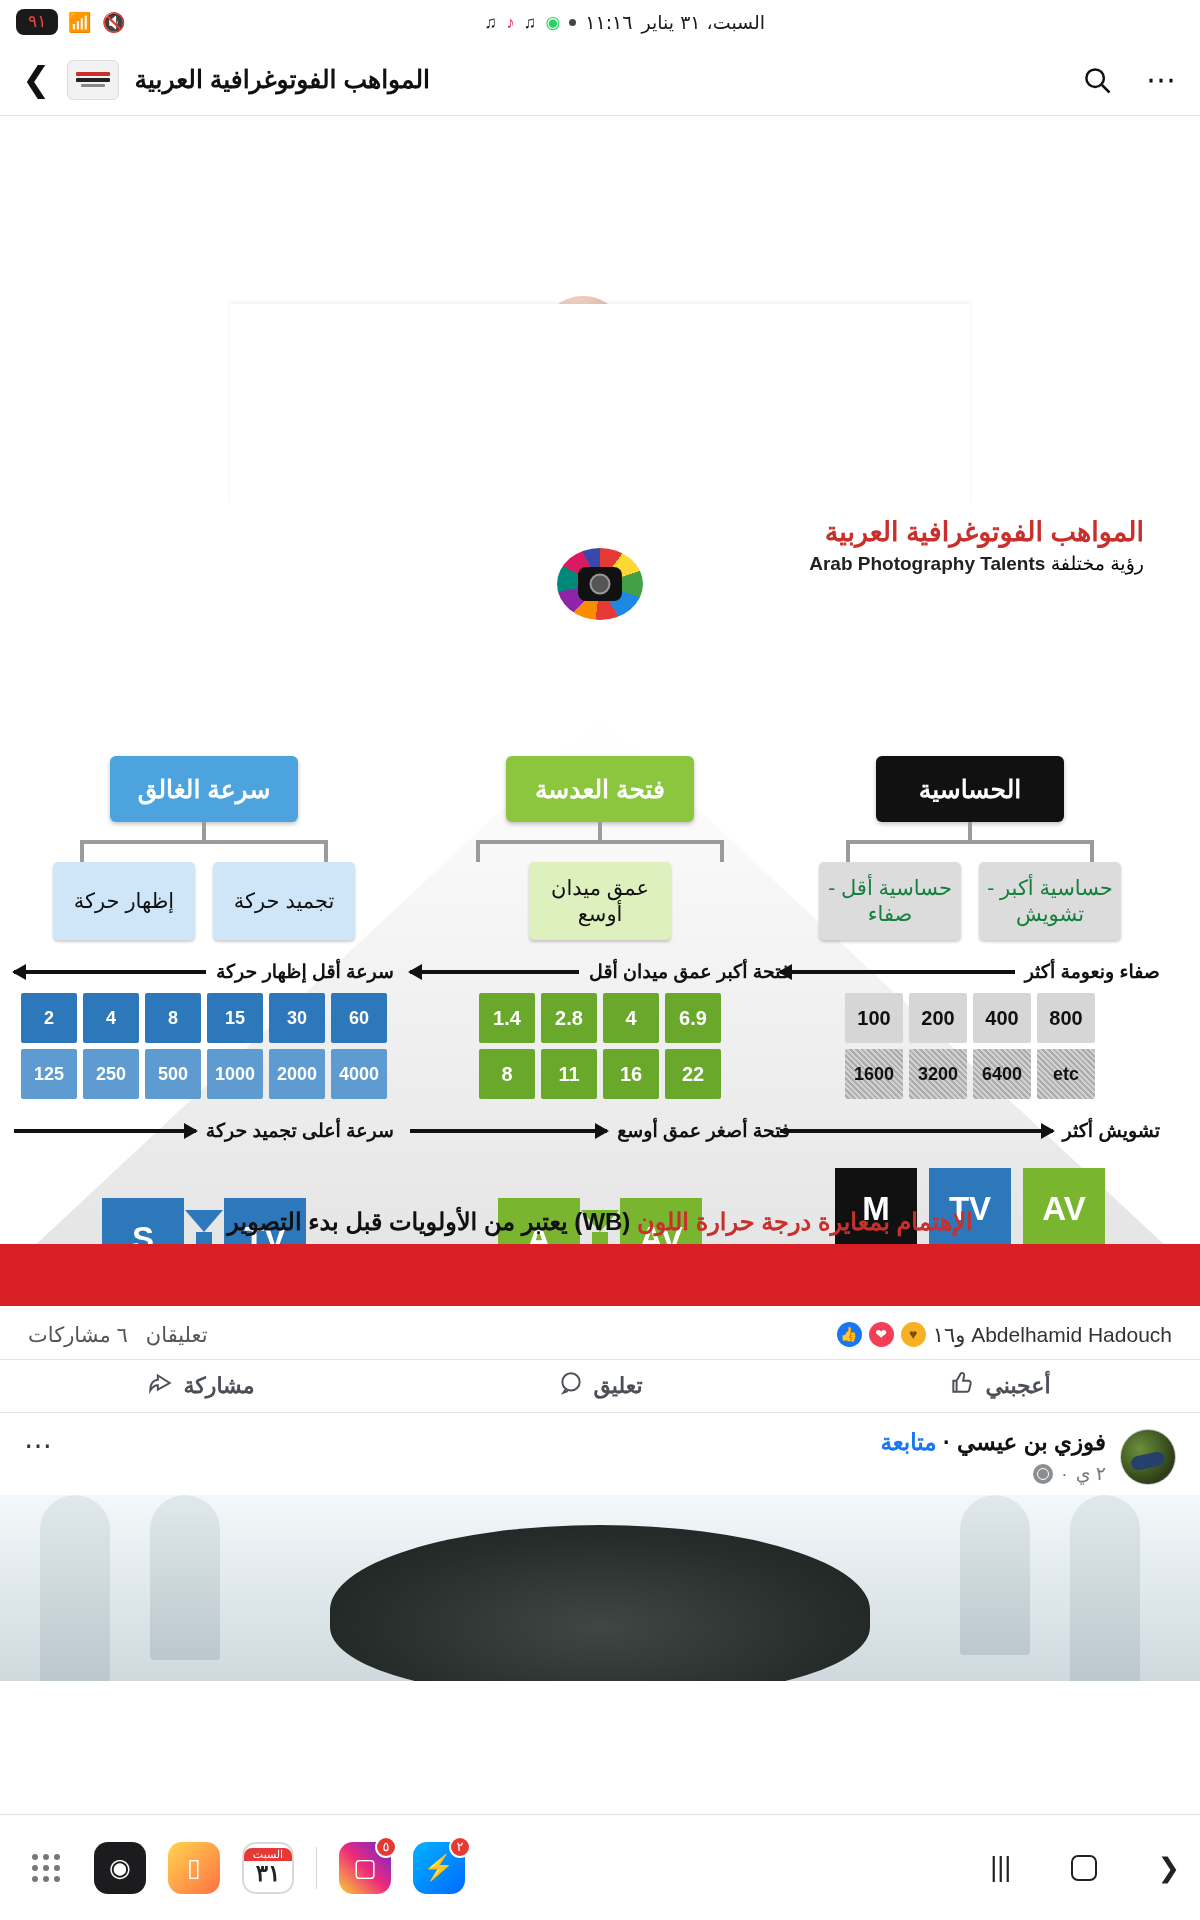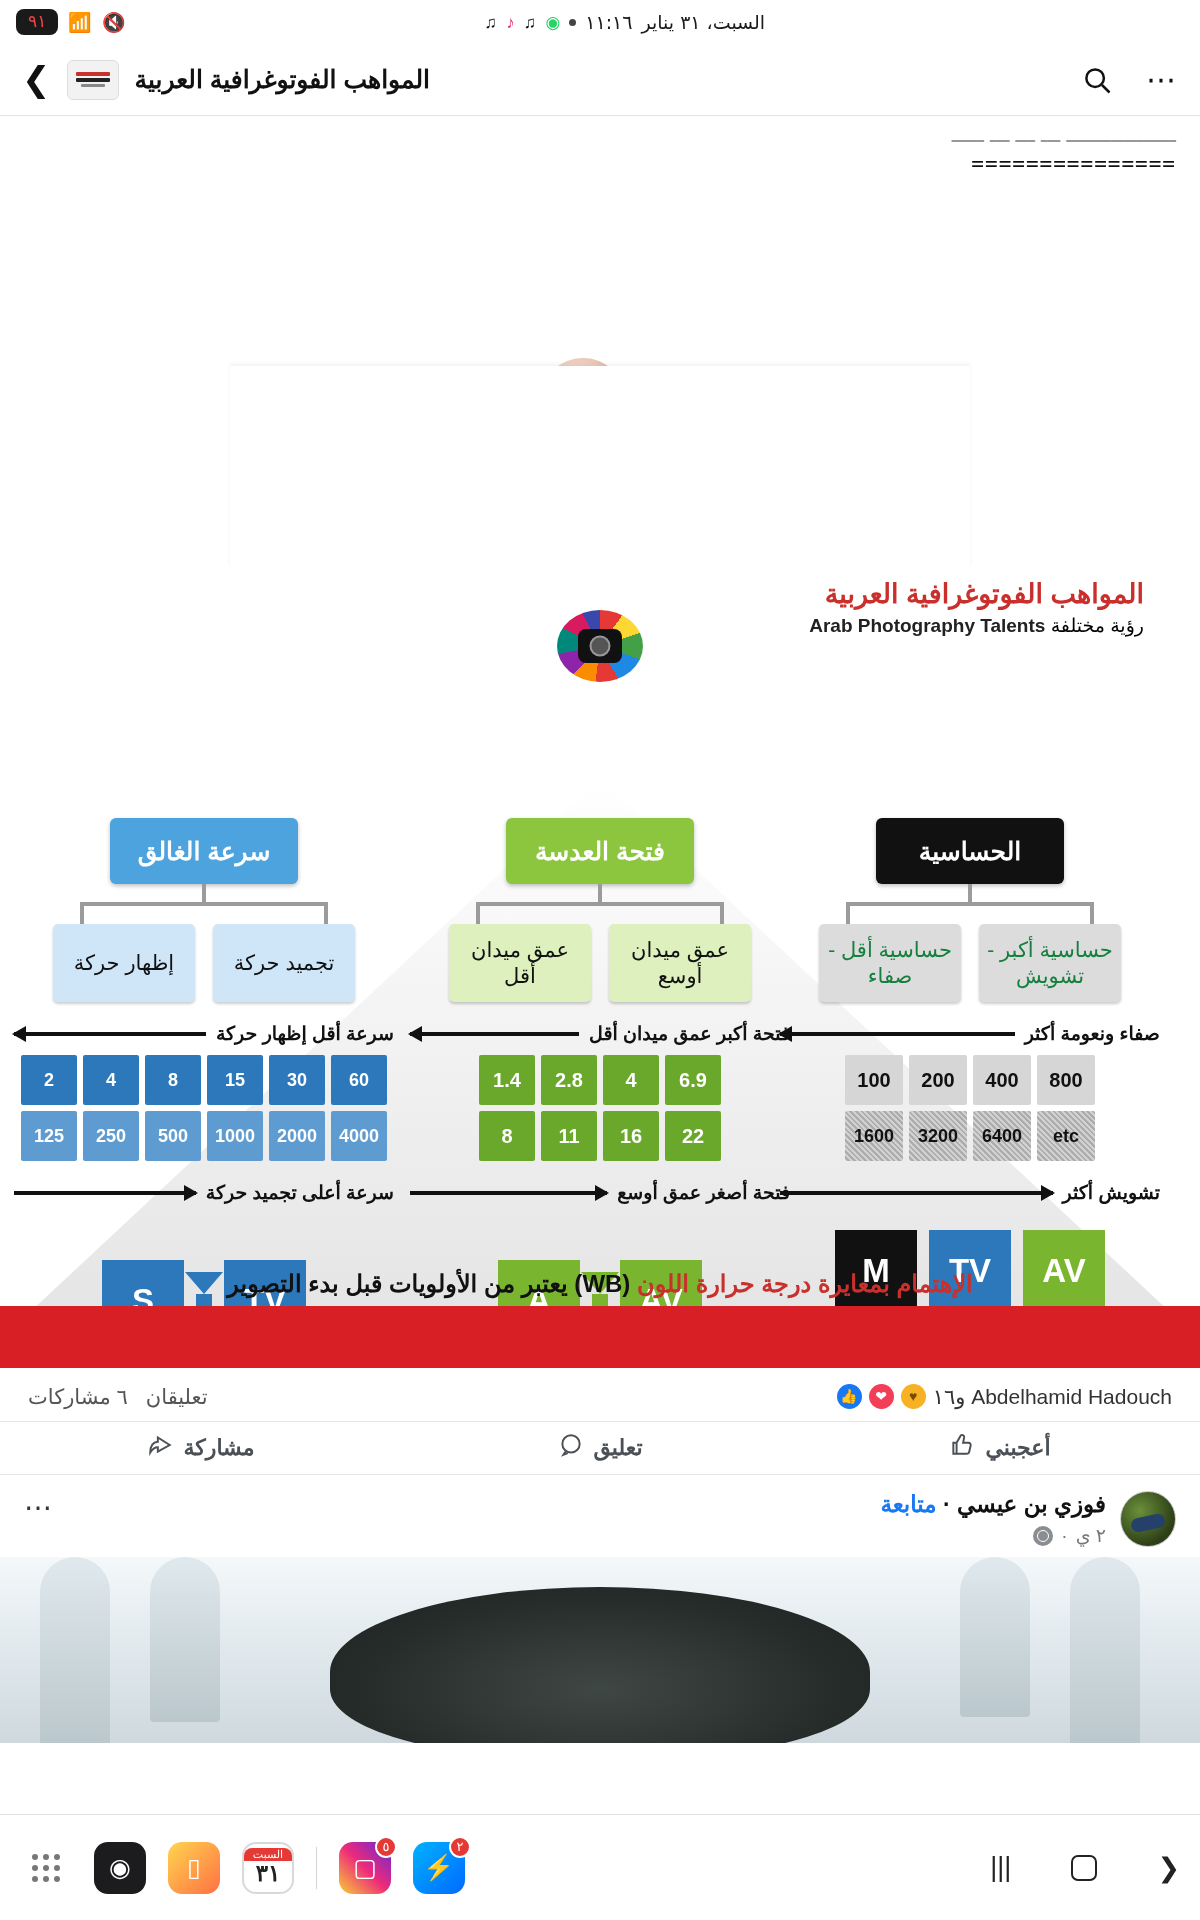--- a/index.html
+++ b/index.html
@@ -348,24 +348,20 @@
       <span class="page-title">المواهب الفوتوغرافية العربية</span>
       <span class="page-avatar">
         <span class="pa-bar"></span>
           <span class="pa-bar2"></span>
           <span class="pa-bar3"></span>
       </span>
       <span class="chev">❯</span>
     </div>
   </div>
 
-  <div class="posttext">
-    <span class="clipped">ـــــــــــــــــ ـــ ـــ ـــ ـــــ</span>
-    <span class="eqline">===============</span>
-  </div>
 
   <div class="info">
     <div class="tri"></div>
 
     <div class="hand-wrap">
       <div class="finger f1">
           <div class="nail"></div>
         </div>
       <div class="finger f2">
           <div class="nail"></div>
@@ -443,21 +439,20 @@
       <div class="col col-ap">
         <div class="hdr hdr-ap">فتحة العدسة</div>
         <div class="connector">
           <div class="vline"></div>
             <div class="hline"></div>
             <div class="d1"></div>
             <div class="d2"></div>
         </div>
         <div class="pairbox">
           <div class="pbox pbox-ap">عمق ميدان أوسع</div>
-          <div class="pbox pbox-ap">عمق ميدان أقل</div>
         </div>
         <div class="arrowrow">
           <span class="lbl">فتحة أكبر عمق ميدان أقل</span>
           <span class="arrow-line to-left"></span>
         </div>
         <div class="grid">
           <div class="grow">
             <div class="cell ap">1.4</div>
             <div class="cell ap">2.8</div>
             <div class="cell ap">4</div>

